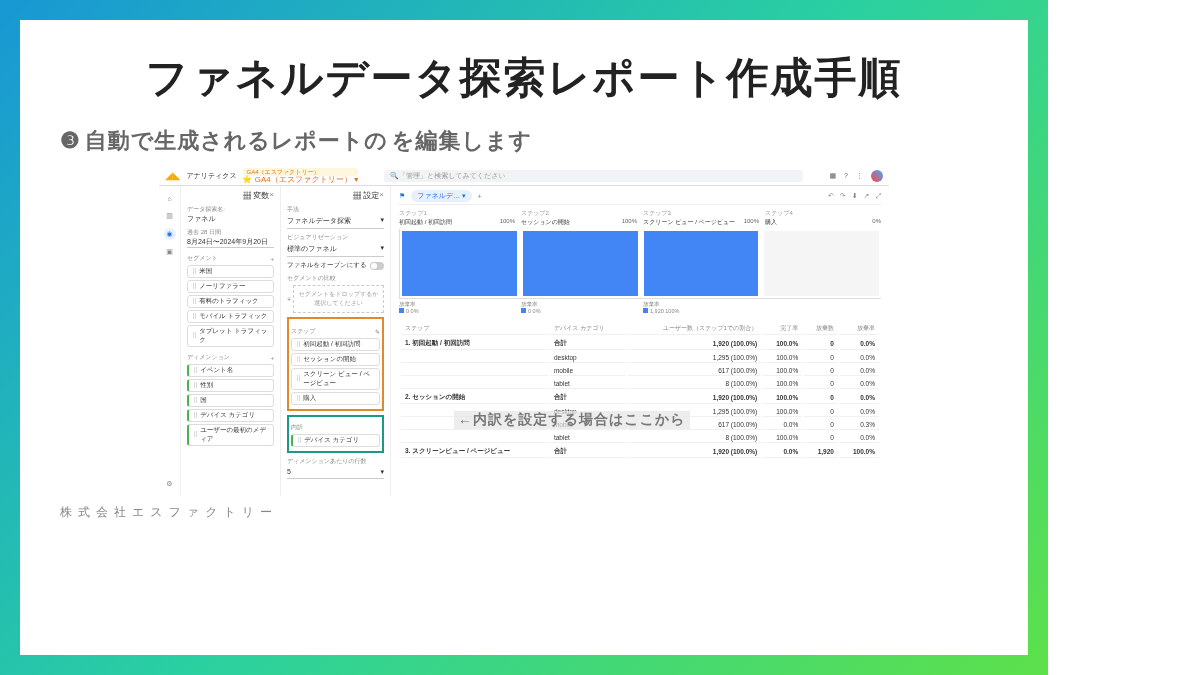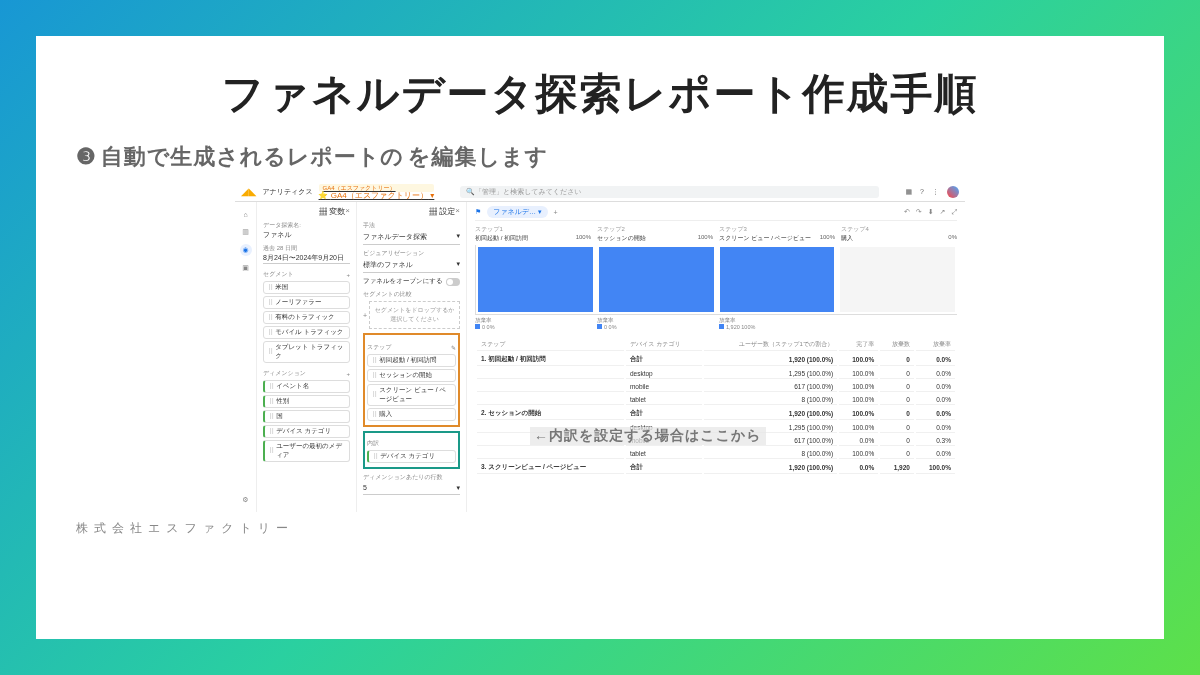--- a/index.html
+++ b/index.html
@@ -1,17 +1,17 @@
 <!DOCTYPE html>
 <html><head>
 <meta charset="utf-8">
 <style>
   * { box-sizing: border-box; margin: 0; padding: 0; }
   body { font-family: "Hiragino Sans", "Meiryo", sans-serif; background: #fff; width: 1200px; height: 675px; overflow: hidden; }
-  .slide-border { width: 1200px; height: 675px; padding: 36px; background: linear-gradient(135deg, #1897d4 0%, #2ad0a0 50%, #5de04a 100%); }
+  .slide-border { width: 1048px; height: 675px; padding: 20px; background: linear-gradient(135deg, #1897d4 0%, #2ad0a0 50%, #5de04a 100%); }
   .slide-inner { width: 100%; height: 100%; background: #fff; padding: 30px 40px; position: relative; }
   .title { font-size: 42px; font-weight: 700; color: #222; text-align: center; margin-bottom: 20px; letter-spacing: 2px;}
   .subtitle { font-size: 22px; color: #666; font-weight: 600; display: flex; align-items: center; gap: 4px; margin-bottom: 10px; letter-spacing:1px;}
   .step-box { border:2px solid #e08a2a; padding: 0 6px; color:#e08a2a; }
   .screenshot { margin: 0 auto; width: 730px; font-size: 7px; color:#333; position:relative; }
   .topbar { height:20px; display:flex; align-items:center; gap:6px; border-bottom:1px solid #ddd; padding:0 6px;}
   .ga-logo { color:#f9ab00; font-size:10px; }
   .prop-badge { background:#fef7e0; color:#e8710a; padding:1px 4px; border-radius:2px; font-size:6px;}
   .prop-name { color:#e8710a; font-size:8px; }
   .search-bar { flex:1; margin:0 20px; background:#f1f3f4; border-radius:3px; height:12px; display:flex; align-items:center; padding:0 6px; color:#999; }
@@ -72,21 +72,21 @@
     <span>❸</span>
     <span>自動で生成されるレポートの</span>
     <span>を編集します</span>
   </div>
 
   <div class="screenshot">
 
     <div class="topbar">
       <span class="ga-logo">◢◣</span>
       <span>アナリティクス</span>
-      <div style="display:flex;flex-direction:column;line-height:1;text-decoration:underline;">
+      <div style="display:flex;flex-direction:column;line-height:1;">
         <span class="prop-badge">GA4（エスファクトリー）</span>
         <span class="prop-name">⭐ <span>GA4（エスファクトリー）</span> ▾</span>
       </div>
       <div class="search-bar">
         <span>🔍</span>
         <span>「管理」と検索してみてください</span>
       </div>
       <div class="top-icons">
         <span>▦</span>
         <span>?</span>

